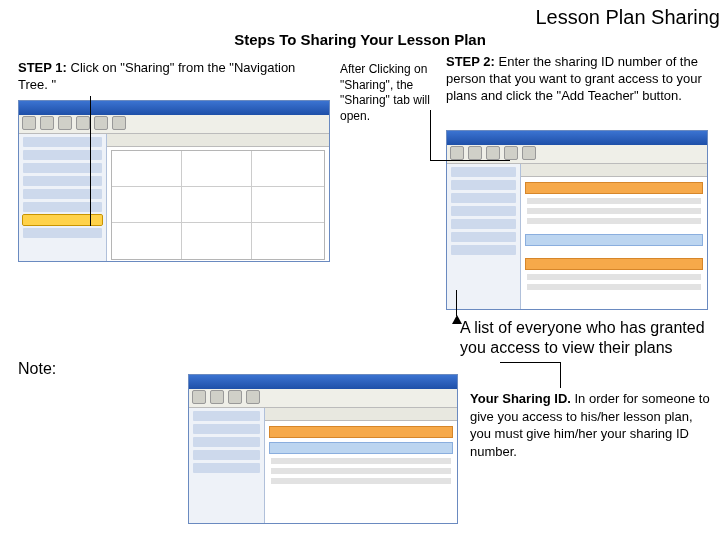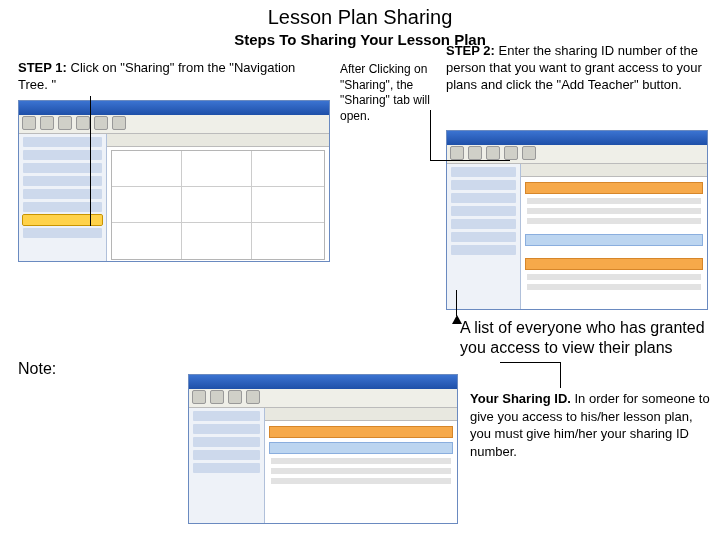--- a/index.html
+++ b/index.html
@@ -8,21 +8,21 @@
     width: 720px;
     height: 540px;
     font-family: Arial, sans-serif;
     font-size: 12px;
     color: #000;
     background: #fff;
     position: relative;
     overflow: hidden;
   }
   .title {
-    text-align: center;
+    text-align: right;
     font-size: 20px;
     font-weight: normal;
     margin-top: 6px;
   }
   .subtitle {
     text-align: center;
     font-size: 15px;
     font-weight: bold;
     margin-top: 2px;
     margin-bottom: 10px;
@@ -40,21 +40,21 @@
     position: absolute;
     left: 340px;
     top: 62px;
     width: 90px;
     font-size: 12px;
     line-height: 1.3;
   }
   .step2-text {
     position: absolute;
     left: 446px;
-    top: 43px;
+    top: 54px;
     width: 260px;
     font-size: 13px;
     line-height: 1.3;
   }
   .step2-text .bold { font-weight: bold; }
   .list-caption {
     position: absolute;
     left: 460px;
     top: 318px;
     width: 250px;

